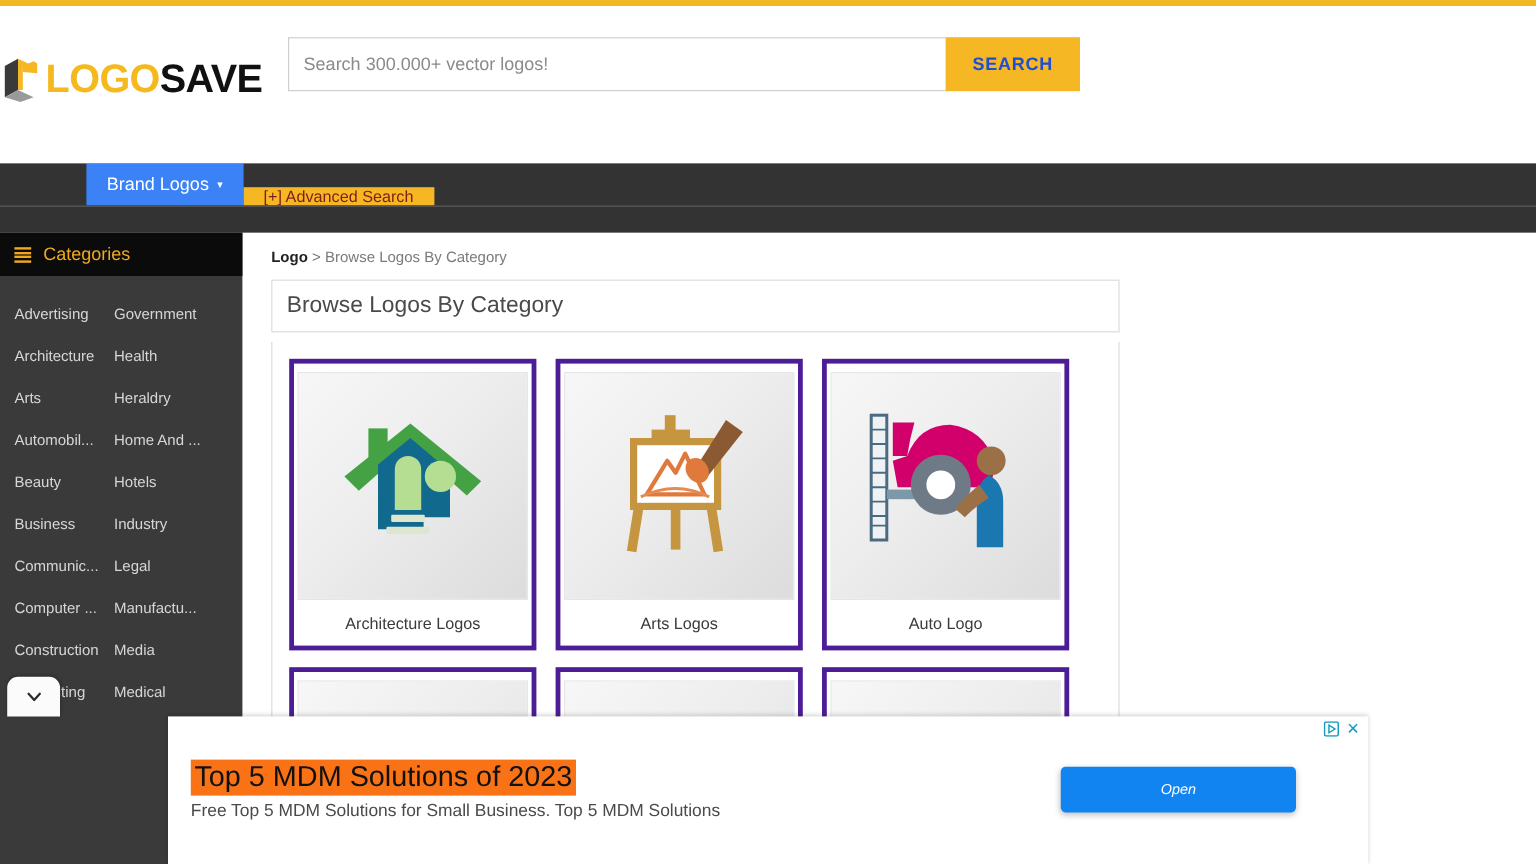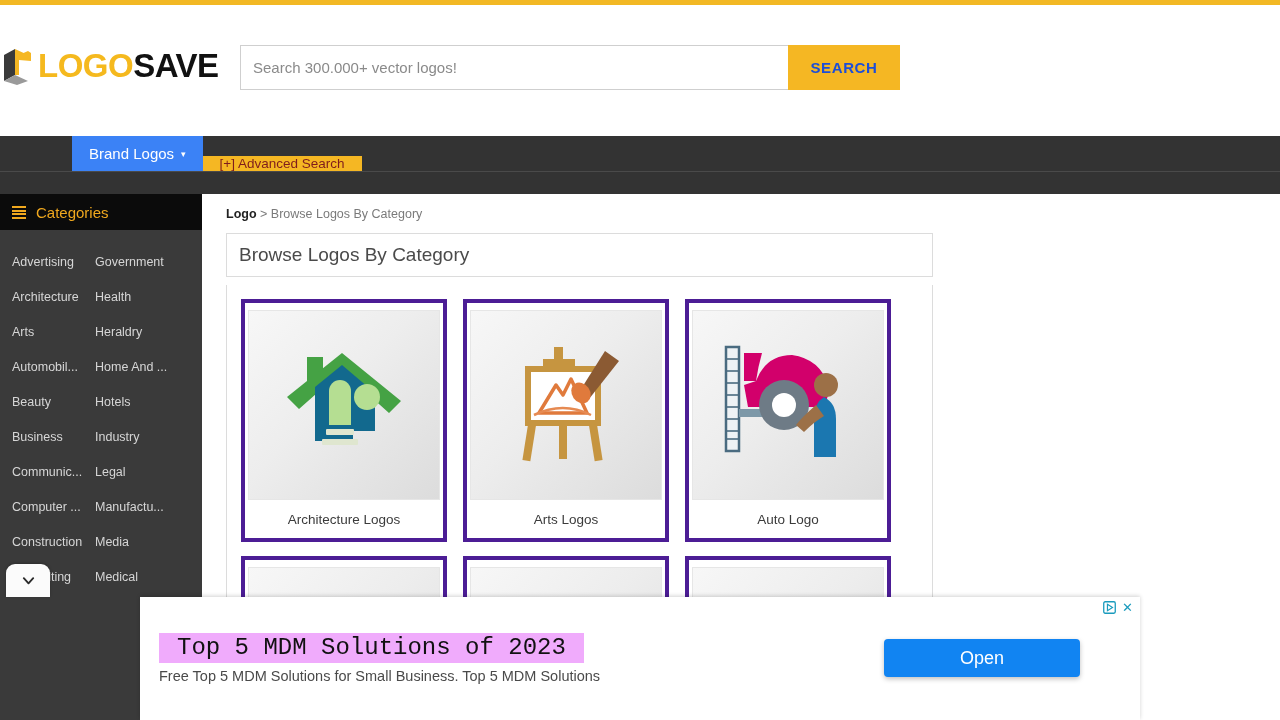--- a/index.html
+++ b/index.html
@@ -22,21 +22,21 @@
   .logo-wrap {
     position:absolute; left:0px; top:36px;
     display:flex; align-items:center; height:48px;
   }
   .logo-mark { width:34px; height:40px; position:relative; margin-right:4px; }
   .logo-text { font-size:33px; font-weight:bold; letter-spacing:-0.5px; line-height:1; }
   .logo-text .lg { color:#f5b91e; }
   .logo-text .sv { color:#111111; }
 
   .search-wrap {
-    position:absolute; left:240px; top:40px;
+    position:absolute; left:240px; top:26px;
     width:660px; height:45px; display:flex;
   }
   .search-input {
     flex:1; border:1px solid #cfcfcf; border-right:none;
     font-size:15px; padding:0 12px; color:#5b5b5b;
     font-family:"Liberation Sans", sans-serif; outline:none; background:#fff;
   }
   .search-input::placeholder { color:#8a8a8a; }
   .search-btn {
     width:112px; background:#f5b723; border:none; cursor:pointer;
@@ -125,30 +125,31 @@
   }
 
   
   .ad-overlay {
     position:absolute; left:140px; top:597px; width:1000px; height:123px;
     background:#ffffff; box-shadow:0 -1px 4px rgba(0,0,0,0.18);
     z-index:40;
   }
   .ad-title {
     position:absolute; left:19px; top:36px; font-size:24px; color:#111;
-    background:#f0abfc; line-height:1.25; padding:0 18px;font-family:Liberation Mono, monospace;
+    background:#f97316; line-height:1.25; padding:0 3px;
   }
   .ad-sub {
     position:absolute; left:19px; top:71px; font-size:14.5px; color:#4a4a4a;
   }
   .ad-open {
     position:absolute; left:744px; top:42px; width:196px; height:38px;
     background:#1184f2; color:#fff; border:none; border-radius:4px;
-    font-size:18px; cursor:pointer; font-family:"Liberation Sans", sans-serif;
+    font-size:12px; cursor:pointer; font-family:"Liberation Sans", sans-serif;
     box-shadow:0 2px 5px rgba(0,0,0,0.25);
+    font-style:italic;
   }
   .ad-badges {
     position:absolute; right:7px; top:4px; display:flex; align-items:center; gap:6px;
   }
   .adchoice-tri { width:13px; height:13px; }
   .ad-close {
     font-size:13px; color:#1a9bbd; cursor:pointer; line-height:1;
   }
 
   

